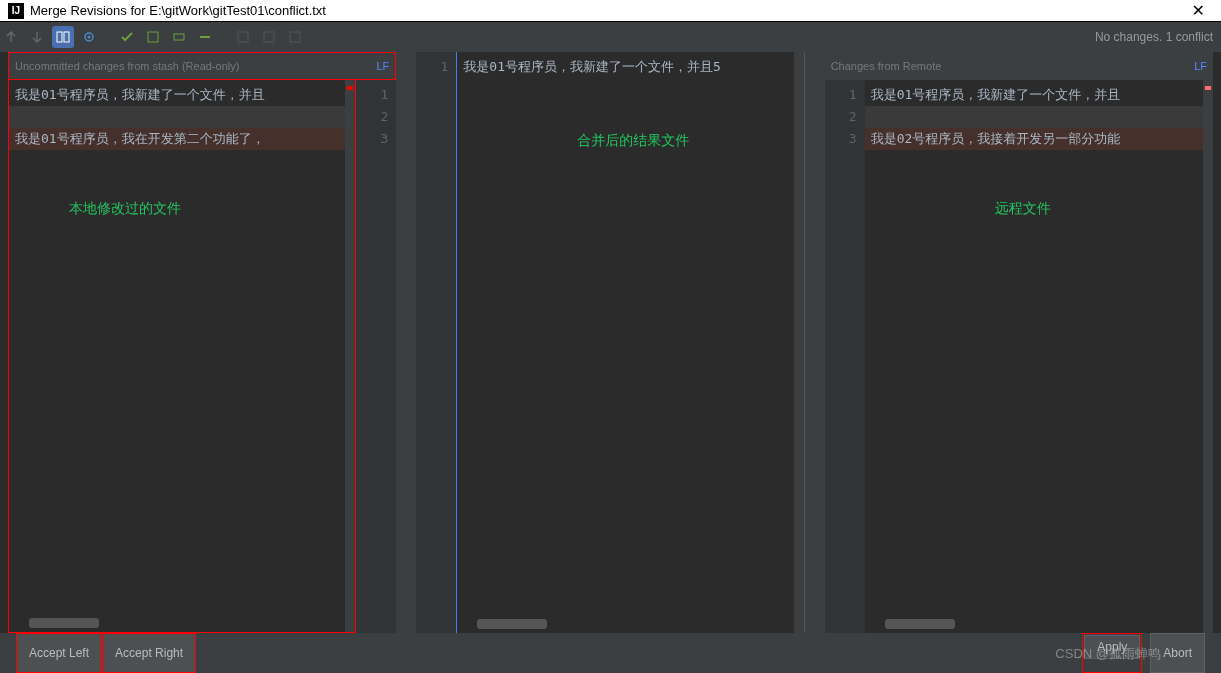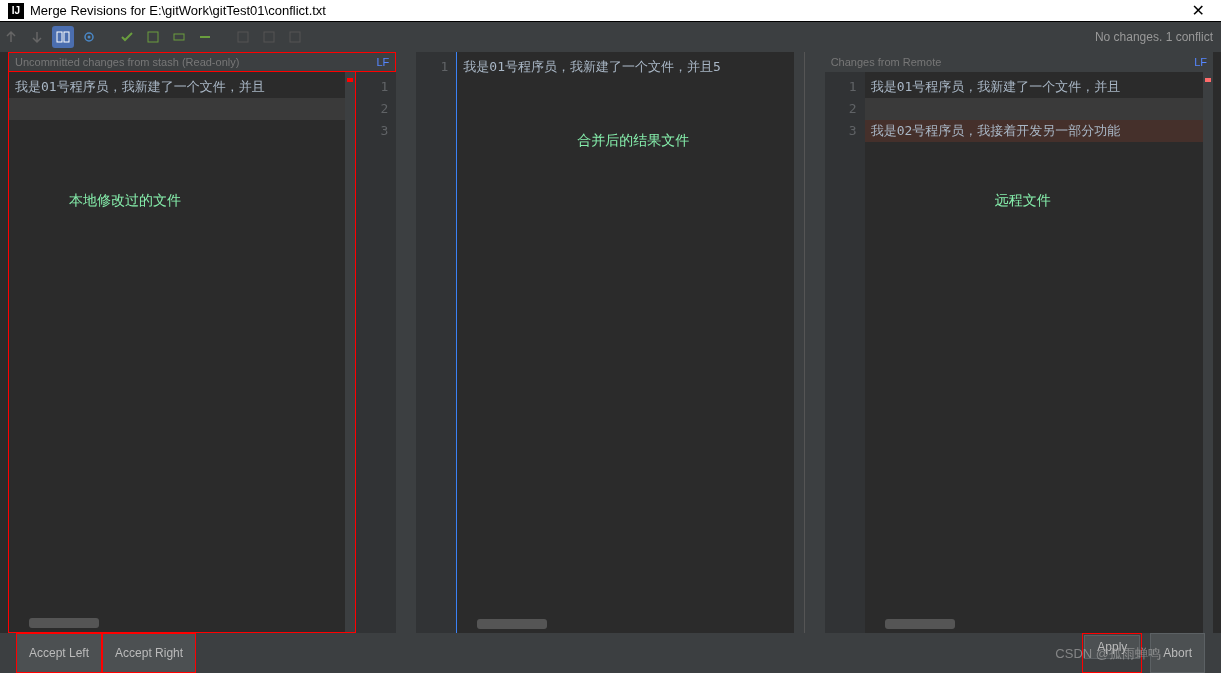--- a/index.html
+++ b/index.html
@@ -81,21 +81,21 @@
       flex-direction: column;
       position: relative;
     }
     .pane.left { flex: 1; }
     .pane.center { flex: 1; }
     .pane.right { flex: 1; }
     
     .gutter-split { width: 20px; background: #3c3f41; }
     
     .pane-header {
-      height: 20px;
+      height: 28px;
       display: flex;
       align-items: center;
       padding: 0 6px;
       font-size: 11px;
       background: #3c3f41;
       border: 1px solid #ff0000;
     }
     .pane-header.no-box { border: none; }
     .pane-header .title { color: #777; }
     .pane-header .encoding { margin-left: auto; color: #5686ff; font-size: 11px; }
@@ -155,21 +155,21 @@
       right: 2px;
       width: 6px;
       height: 4px;
       background: #ff6b6b;
     }
     .scroll-mark.left-mark { background: #ff0000; }
     
     
     .annotation {
       position: absolute;
-      color: #86efac;
+      color: #22c55e;
       font-size: 14px;
       font-family: "Microsoft YaHei", sans-serif;
       pointer-events: none;
     }
     
     
     .h-scroll {
       position: absolute;
       bottom: 4px;
       left: 20px;
@@ -293,20 +293,21 @@
 
   <div class="pane left">
     <div class="pane-header">
       <span class="title">Uncommitted changes from stash (Read-only)</span>
       <span class="encoding">LF</span>
     </div>
     <div class="code-container" style="position:relative;">
       <div class="code-content">
         <div class="code-line">我是01号程序员，我新建了一个文件，并且</div>
         <div class="code-line empty-hl"></div>
+        <div class="code-line conflict">我是01号程序员，我在开发第二个功能了，</div>
         <div class="pane-scroll-indicator">
           <div class="scroll-mark left-mark" style="top:6px;"></div>
         </div>
         <div class="h-scroll"></div>
         <div class="annotation" style="top:120px;left:60px;">本地修改过的文件</div>
       </div>
       <div class="line-numbers">
         <div>1</div>
         <div>2</div>
         <div>3</div>

